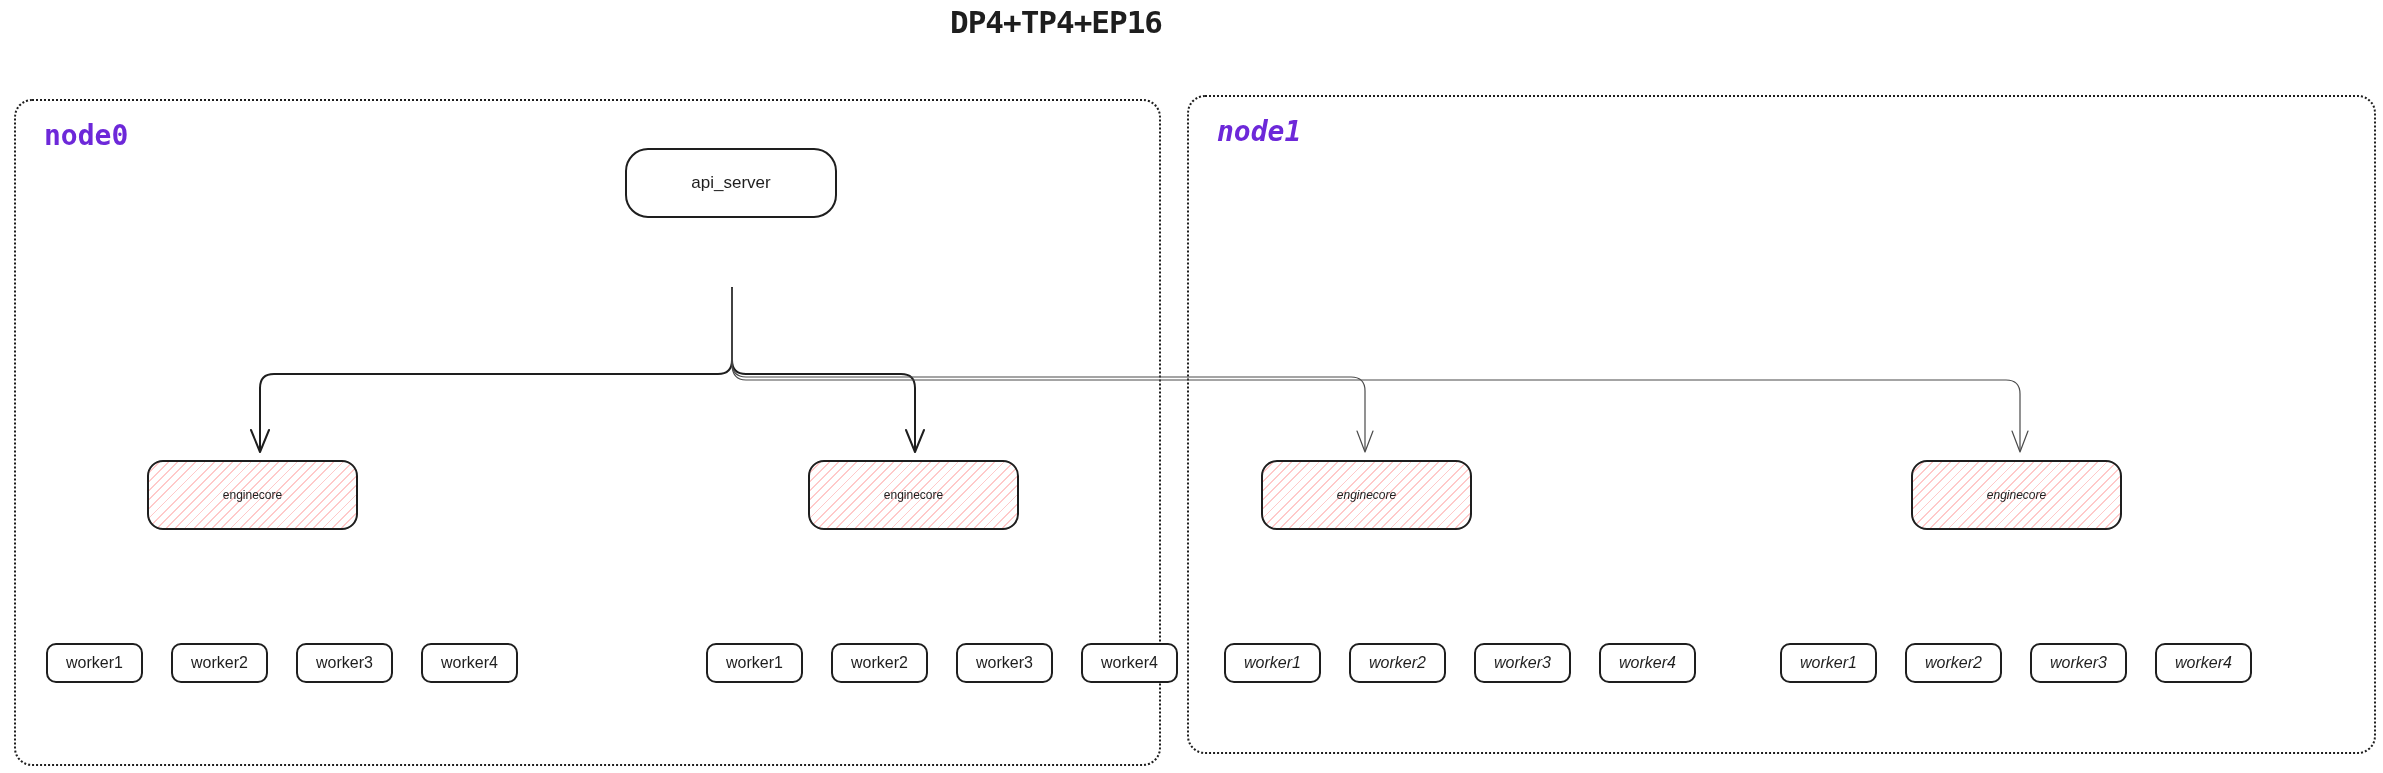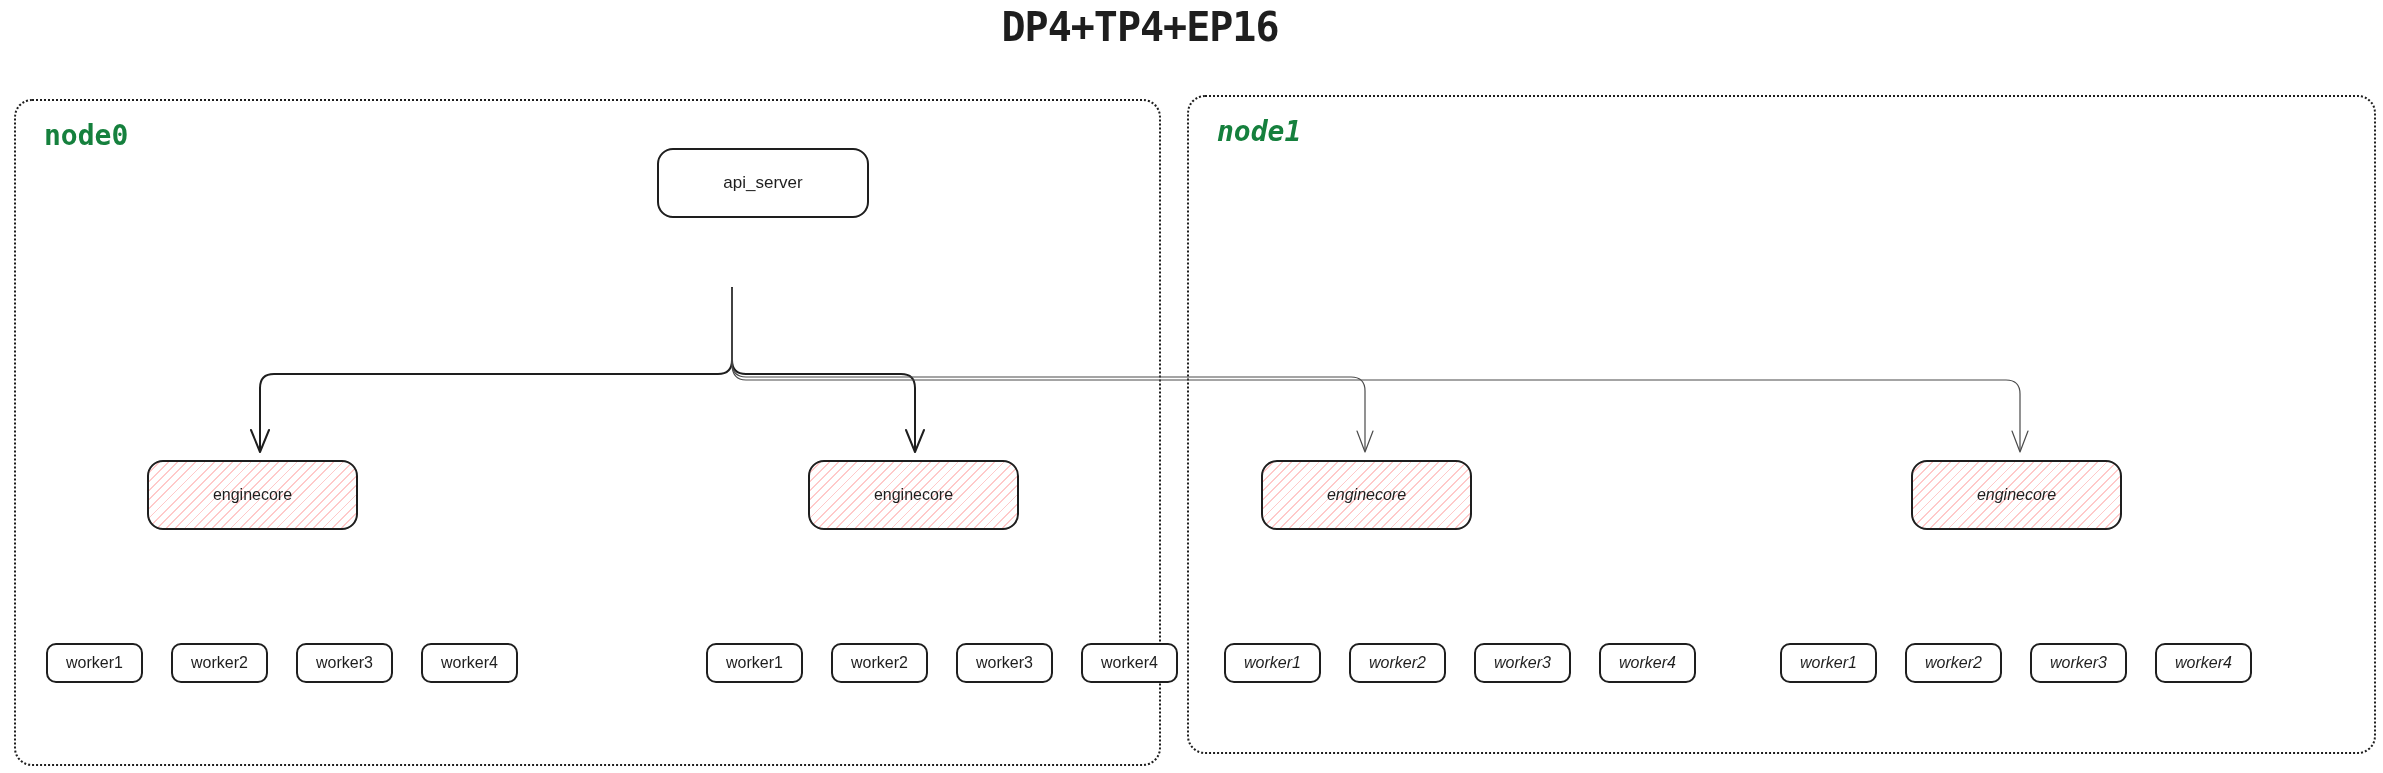--- a/index.html
+++ b/index.html
@@ -6,55 +6,54 @@
   .canvas{
     position:relative;
     width:2383px;height:773px;
     background:#ffffff;
     font-family:"Liberation Sans", sans-serif;
     color:#1e1e1e;
     overflow:hidden;
   }
   .title{
     position:absolute;left:950px;top:4px;width:380px;
-    text-align:center;
     font-family:"DejaVu Sans Mono", monospace;
-    font-size:40px;font-weight:600;letter-spacing:-1px;
+    font-size:31px;font-weight:600;letter-spacing:-1px;
     color:#1e1e1e;
   }
   .node{
     position:absolute;
     border:2.5px dotted #1e1e1e;
     border-radius:18px;
     background:transparent;
   }
   .node0{left:14px;top:99px;width:1143px;height:663px;}
   .node1{left:1187px;top:95px;width:1185px;height:655px;font-style:italic;}
   .node-label{
     position:absolute;left:28px;top:18px;
     font-family:"DejaVu Sans Mono", monospace;
-    font-size:28px;font-weight:700;color:#15803d;
+    font-size:28px;font-weight:700;color:#6d28d9;
   }
   .stack-box{
     position:absolute;width:212px;height:70px;
-    border:2px solid #1e1e1e;border-radius:16px;
+    border:2px solid #1e1e1e;border-radius:23px;
     display:flex;align-items:center;justify-content:center;
-    font-size:17px;background:#ffffff;box-sizing:border-box;margin-left:32px;
+    font-size:17px;background:#ffffff;box-sizing:border-box;
   }
   .api-server{left:609px;top:47px;}
   .async-llm{
     left:609px;top:120px;height:66px;
     background-color:#ffffff;
     background-image:repeating-linear-gradient(135deg,#b2f2bb 0 1.4px,transparent 1.4px 6.5px);
   }
   .enginecore{
     position:absolute;width:211px;height:70px;
     border:2px solid #1e1e1e;border-radius:16px;
     display:flex;align-items:center;justify-content:center;
-    font-size:16px;box-sizing:border-box;
+    font-size:12px;box-sizing:border-box;
     background-color:#ffffff;
     background-image:repeating-linear-gradient(135deg,#ffc9c9 0 1.3px,transparent 1.3px 6.5px);
   }
   .worker-row{
     position:absolute;display:flex;gap:20px;
   }
   .worker{
     width:97px;height:40px;box-sizing:border-box;
     border:2px solid #1e1e1e;border-radius:10px;
     background:#ffffff;

